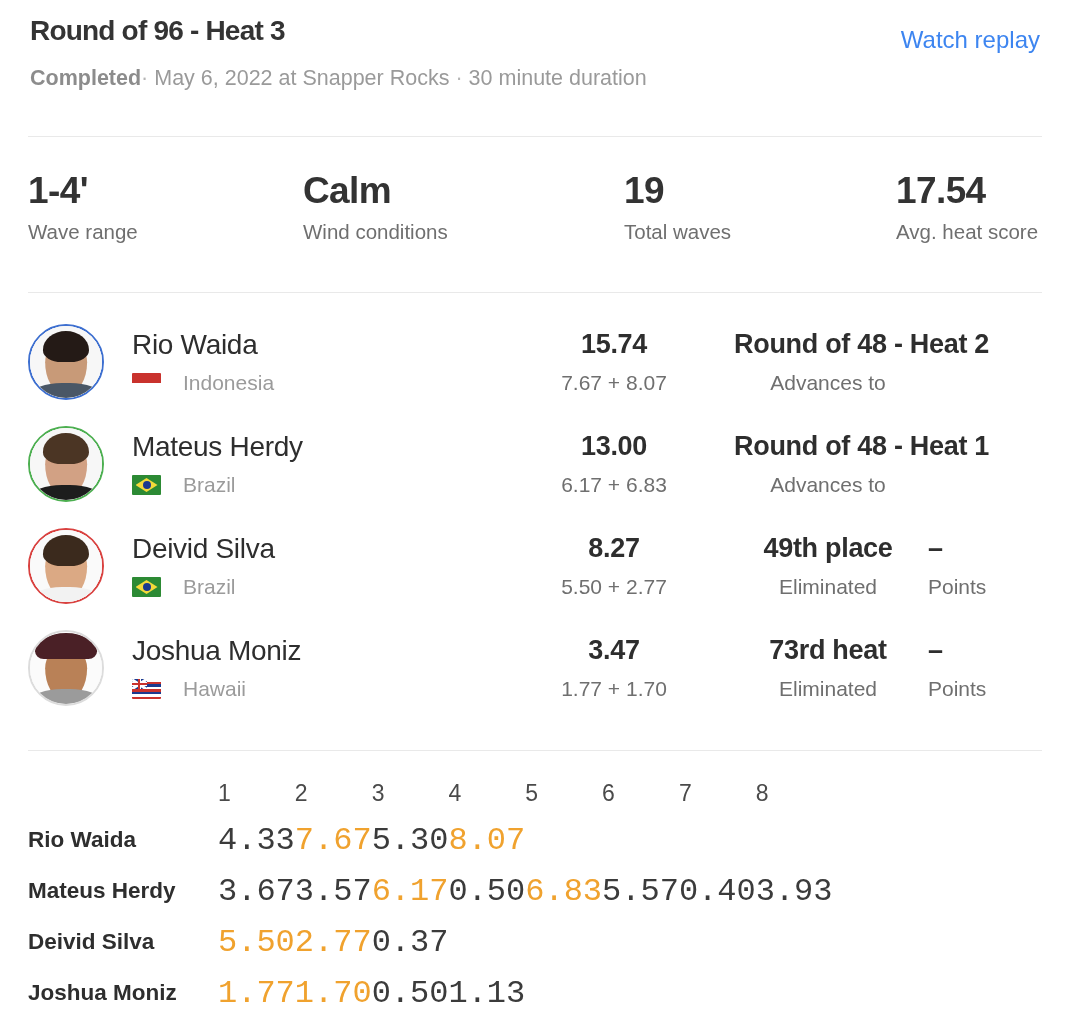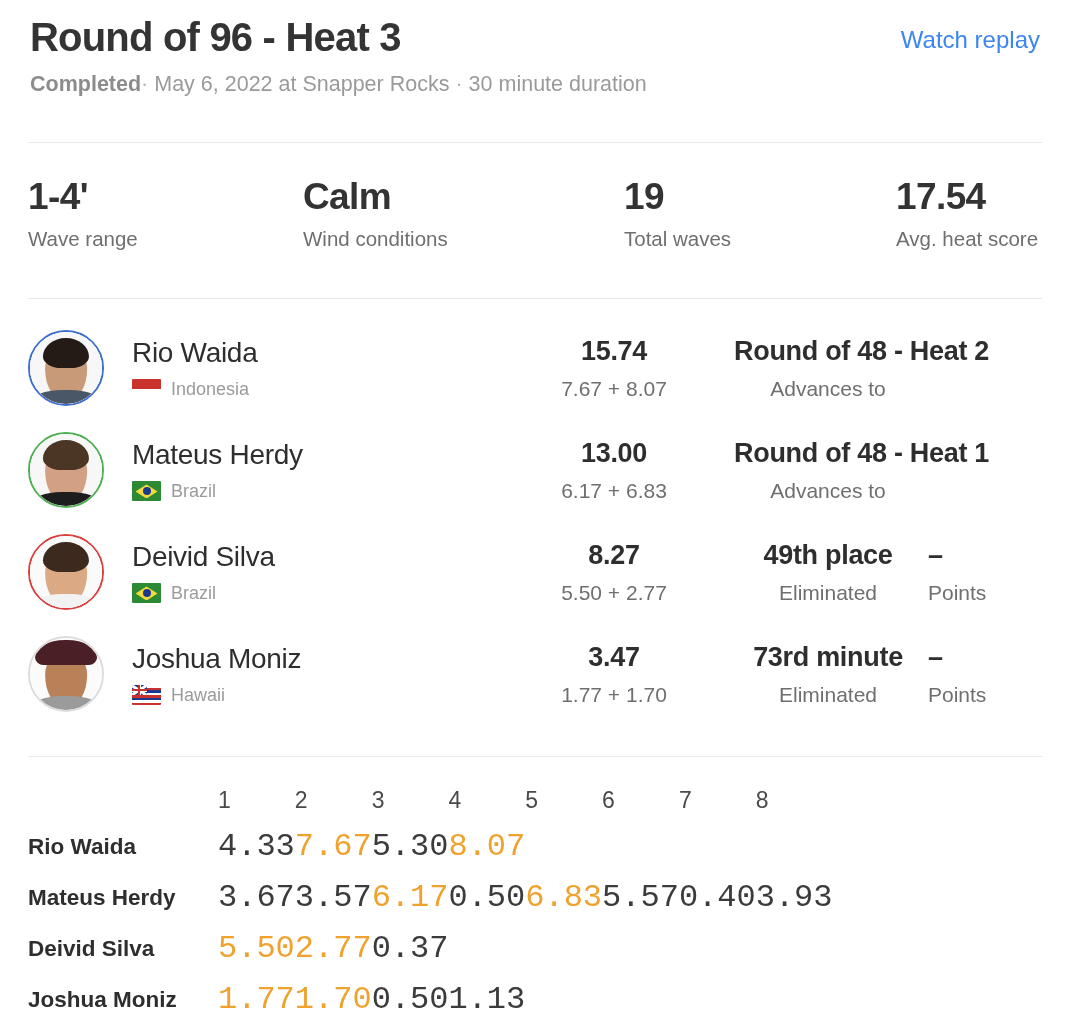--- a/index.html
+++ b/index.html
@@ -11,21 +11,21 @@
     font-family: "Liberation Sans", sans-serif;
     -webkit-font-smoothing: antialiased;
   }
 
   .page { width: 1076px; height: 1034px; position: relative; background:#fff; }
 
   
   .header { padding: 14px 36px 0 30px; position: relative; }
   .title-row { display: flex; align-items: flex-start; justify-content: space-between; }
   .heat-title {
-    font-size: 40px;
+    font-size: 28px;
     font-weight: bold;
     color: #343434;
     letter-spacing: -0.8px;
     line-height: 1.18;
   }
   .watch-replay {
     font-size: 24px;
     color: #3d85f0;
     line-height: 1.2;
     margin-top: 12px;
@@ -155,23 +155,23 @@
   }
   .flag {
     width: 29px;
     height: 20px;
     flex: 0 0 29px;
     position: relative;
     overflow: hidden;
     border-radius: 1px;
   }
   .country-name {
-    font-size: 18px;
+    font-size: 21px;
     color: #9b9b9b;
-    margin-left: 10px;
+    margin-left: 22px;
     line-height: 1.2;
   }
 
   
   .flag-id .fid-top { position:absolute; left:0; top:0; width:100%; height:50%; background:#c9322d; }
   .flag-id .fid-bot { position:absolute; left:0; bottom:0; width:100%; height:50%; background:#ffffff; }
 
   .flag-br { background:#2c8a34; }
   .flag-br .fbr-diamond {
     position:absolute; left:50%; top:50%;
@@ -485,21 +485,21 @@
             </span>
           </span>
           <span class="country-name">Hawaii</span>
         </div>
       </div>
       <div class="score-block">
         <div class="score-total">3.47</div>
         <div class="score-breakdown">1.77 + 1.70</div>
       </div>
       <div class="result-block">
-        <div class="result-title">73rd minute</div>
+        <div class="result-title">73rd heat</div>
         <div class="result-sub">Eliminated</div>
       </div>
       <div class="points-block">
         <div class="points-value">–</div>
         <div class="points-label">Points</div>
       </div>
     </div>
 
   </div>
 

